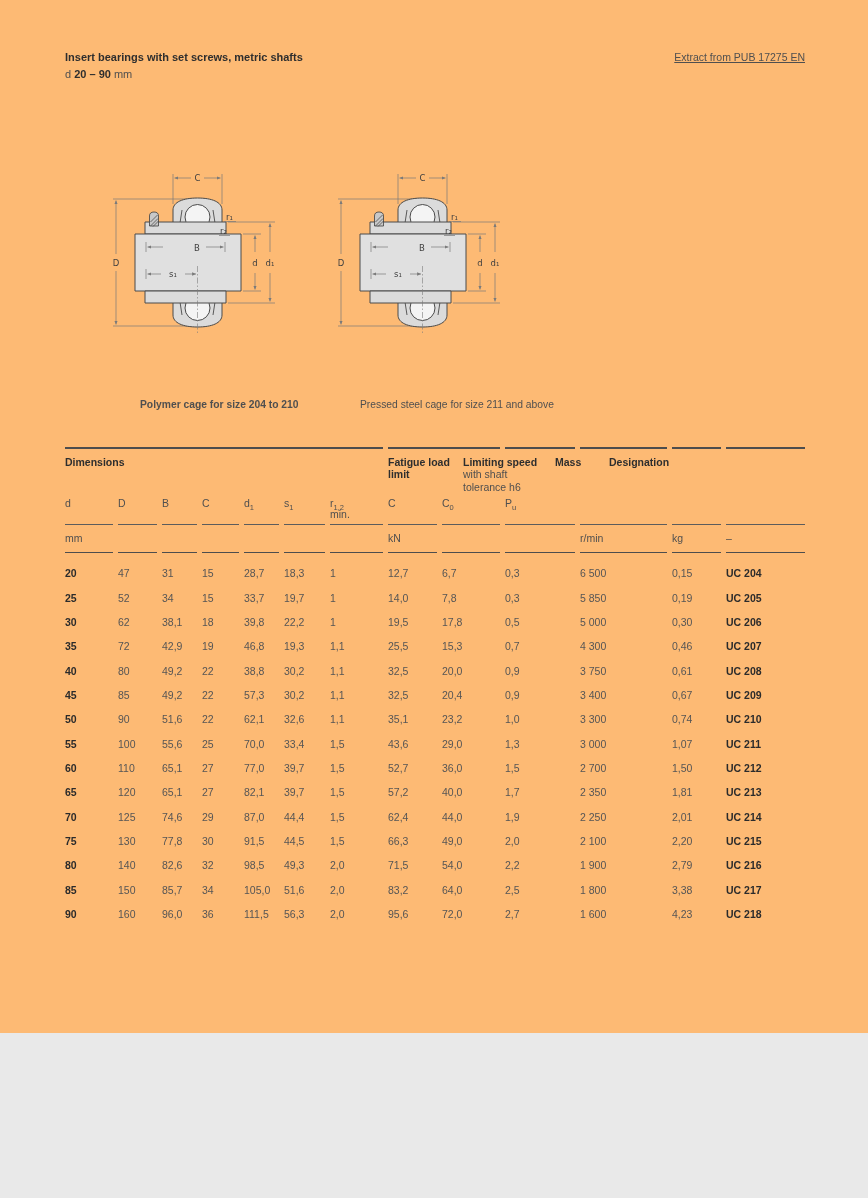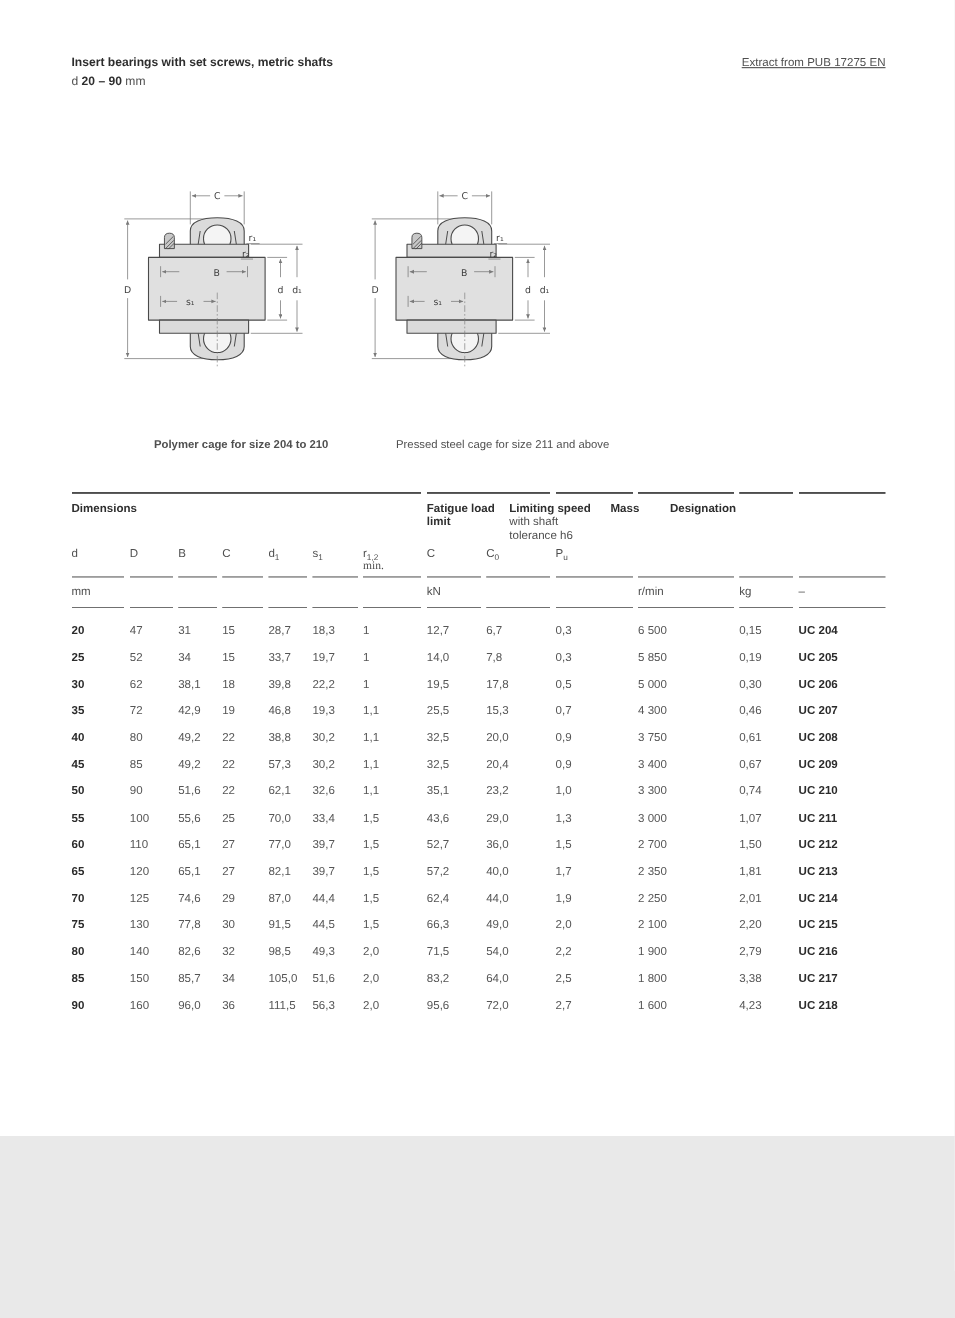--- a/index.html
+++ b/index.html
@@ -1,17 +1,17 @@
 <!DOCTYPE html>
 <html><head>
 <meta charset="utf-8">
 <style>
   html,body{margin:0;padding:0;background:#e9e9e9;}
   .page{
-    position:relative;width:868px;height:1033px;background:#ffffff;
+    position:relative;width:868px;height:1033px;background:#fdba74;
     font-family:"Liberation Sans","DejaVu Sans",sans-serif;
     color:#4f4f4f;overflow:hidden;margin:0 auto;
   }
   
   .hdr-title{position:absolute;left:65px;top:51px;font-size:11px;font-weight:bold;color:#2e2e2e;}
   .hdr-sub{position:absolute;left:65px;top:68px;font-size:11px;color:#4f4f4f;}
   .hdr-sub b{color:#2e2e2e;}
   .hdr-extract{position:absolute;right:63px;top:51px;font-size:10.5px;color:#4f4f4f;text-decoration:underline;}
   
   .fig{position:absolute;top:162px;width:190px;height:176px;}
@@ -45,21 +45,21 @@
   .gsub span:first-child{width:54px;}
   .gnote{color:#4f4f4f;width:66px;}
   .symrow{display:flex;box-sizing:border-box;height:26px;line-height:11px;}
   .unitrow{display:flex;box-sizing:border-box;height:27px;align-items:center;color:#4f4f4f;}
   .cell{box-sizing:border-box;white-space:nowrap;}
   .c0{width:53px;}.c1{width:44px;}.c2{width:40px;}.c3{width:42px;}.c4{width:40px;}
   .c5{width:46px;}.c6{width:58px;}.c7{width:54px;}.c8{width:63px;}.c9{width:75px;}
   .c10{width:92px;}.c11{width:54px;}.c12{width:79px;}
   .u0{width:323px;}.u1{width:192px;}.u2{width:92px;}.u3{width:54px;}.u4{width:79px;}
   sub{font-size:7.5px;line-height:0;}
-  .minnote{color:#4f4f4f;font-family:Liberation Serif, serif;}
+  .minnote{color:#4f4f4f;}
   .tbody{padding-top:8px;}
   .trow{display:flex;height:24.35px;align-items:center;color:#555555;}
   .trow .b{font-weight:bold;color:#2b2b2b;}
   
   .pagenum{position:absolute;left:65px;top:1172px;font-size:11px;color:#333333;}
   .bottomrule{position:absolute;left:0;top:1195px;width:868px;height:1.6px;background:#4d4d4d;}
 </style>
 </head>
 <body>
 

